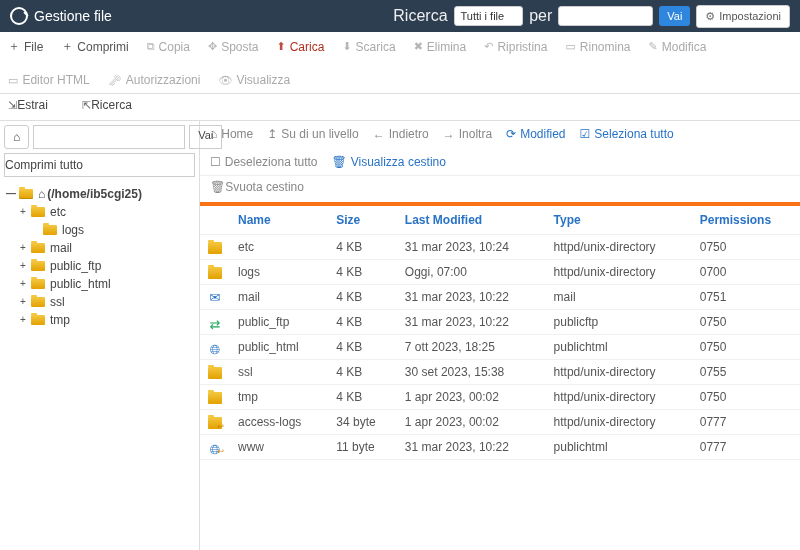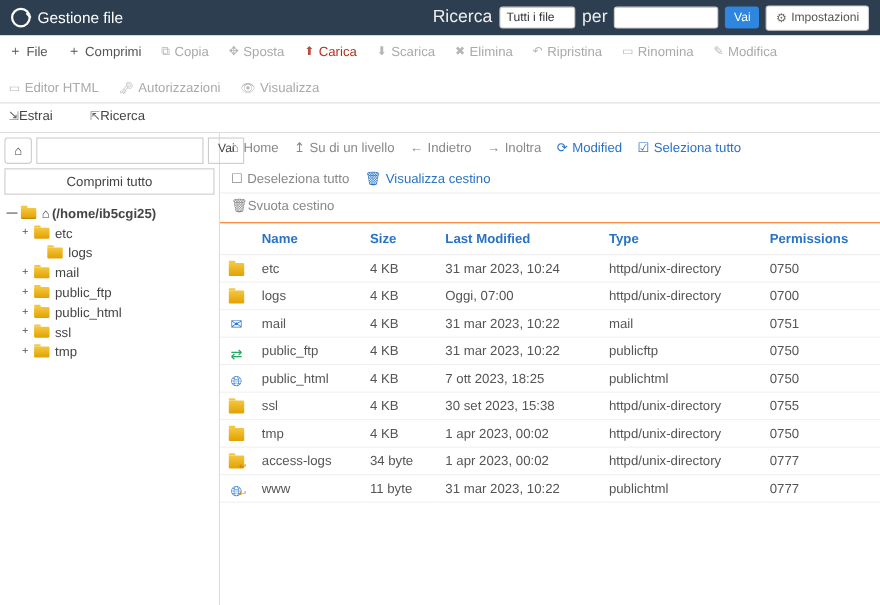--- a/index.html
+++ b/index.html
@@ -18,34 +18,34 @@
 .toolbar .act { color:#555; cursor:pointer; display:flex; align-items:center; gap:4px; }
 .toolbar .act.dis { color:#aaa; }
 .toolbar .act.upload { color:#b03020; }
 .row2 { padding:4px 8px 8px; display:flex; gap:34px; border-bottom:1px solid #ddd; }
 .layout { display:flex; height:calc(100vh - 110px); }
 .side { width:200px; border-right:1px solid #ddd; padding:4px; min-height:400px;}
 .addr-row { display:flex; gap:4px; margin-bottom:4px; }
 .home-btn { border:1px solid #ccc; padding:4px 8px; border-radius:3px; font-size:12px; cursor:pointer; }
 .addr { flex:1; border:1px solid #ccc; padding:3px 4px; font-size:11px; }
 .go-btn { border:1px solid #ccc; padding:3px 8px; font-size:11px; cursor:pointer; }
-.collapse { text-align:center; border:1px solid #ccc; padding:4px 0; font-size:12px; cursor:pointer; margin-bottom:4px; }
+.collapse { text-align:left; border:1px solid #ccc; padding:4px 0; font-size:12px; cursor:pointer; margin-bottom:4px; }
 .tree { padding:4px 2px; font-size:12px; line-height:18px; }
 .tree ul { list-style:none; padding-left:12px; }
 .tree .node { display:flex; align-items:center; gap:2px; cursor:pointer; }
 .exp { width:10px; text-align:center; color:#555; font-size:10px; cursor:pointer;}
 .fld-icon { width:14px; height:10px; background:linear-gradient(#f4c740,#e2a100); border-radius:1px; display:inline-block; margin:0 3px 0 1px; position:relative;}
 .fld-icon::before{content:"";position:absolute;top:-2px;left:0;width:6px;height:2px;background:#f4c740;border-radius:1px 1px 0 0;}
 .fld-open { box-shadow:inset 0 -1px 0 rgba(0,0,0,.15);}
 .tree .sel-node { font-weight:bold; }
 .main { flex:1; display:flex; flex-direction:column; }
 .actionbar { display:flex; flex-wrap:wrap; align-items:center; gap:14px; padding:6px 10px; border-bottom:1px solid #eee; font-size:12px;}
 .actionbar .a { color:#888; cursor:pointer; display:flex; align-items:center; gap:4px; }
 .actionbar .a.blue { color:#2973c6; }
-.actionbar2 { padding:4px 10px 8px; border-bottom:1px solid #f97316; }
+.actionbar2 { padding:4px 10px 8px; border-bottom:4px solid #f97316; }
 .table-wrap { flex:1; overflow:auto; }
 table { width:100%; border-collapse:collapse; font-size:12px; }
 thead th { text-align:left; font-weight:bold; color:#2973c6; padding:7px 8px; border-bottom:1px solid #eee; }
 tbody td { padding:5px 8px; border-bottom:1px solid #f0f0f0; color:#555; }
 .ficon { width:16px; text-align:center; }
 .name-cell { color:#555; }
 .ico { display:inline-block; width:14px; height:12px; vertical-align:middle; }
 .ico-fld{ background:linear-gradient(#f4c740,#e2a100); border-radius:1px; position:relative;}
 .ico-fld::before{content:"";position:absolute;top:-2px;left:0;width:6px;height:2px;background:#f4c740;border-radius:1px 1px 0 0;}
 .ico-mail{ color:#2973c6; font-size:13px; line-height:12px;}

